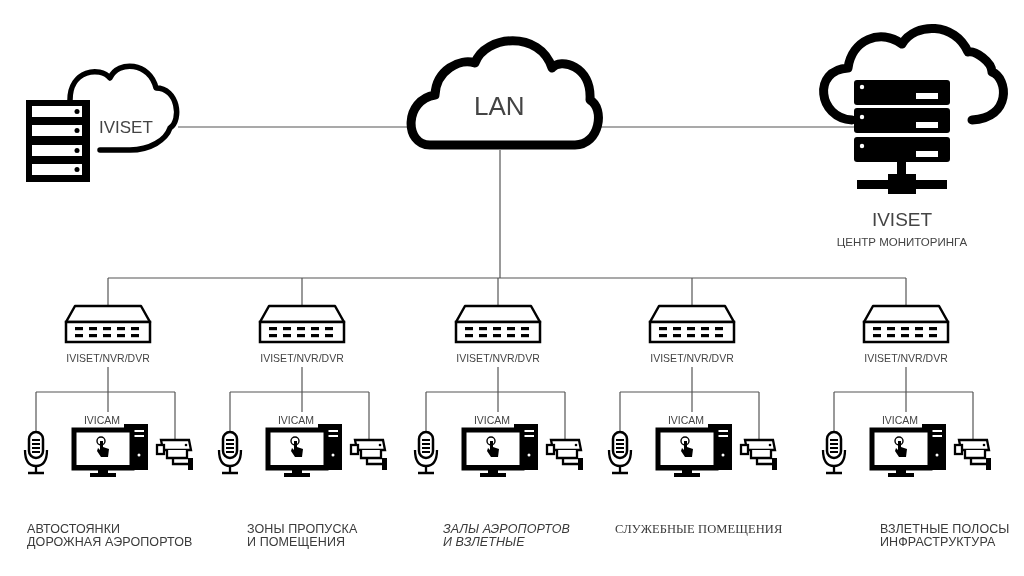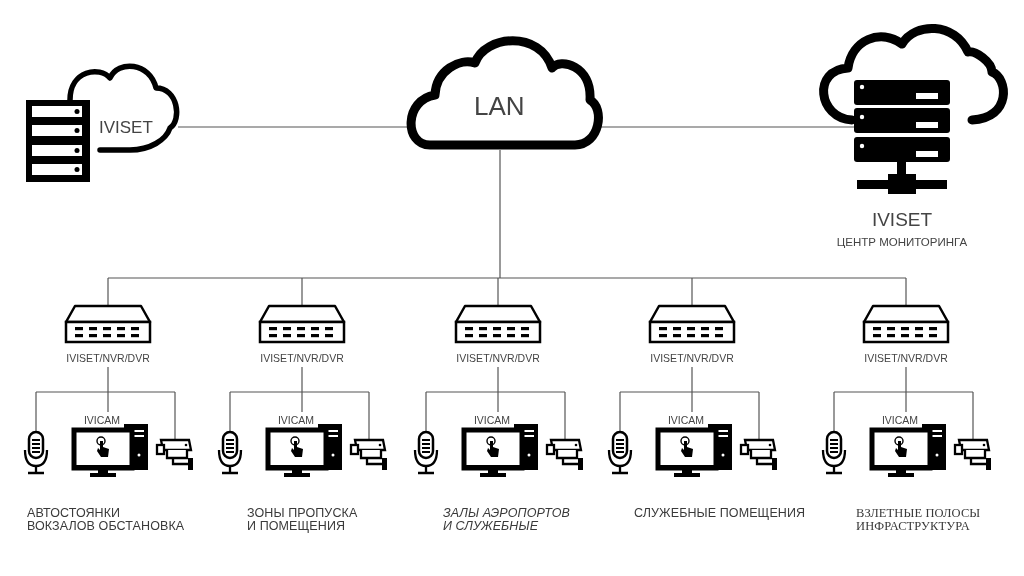--- a/index.html
+++ b/index.html
@@ -1,20 +1,20 @@
 <!DOCTYPE html>
 <html><head>
 <meta charset="utf-8">
 <style>
   html, body { margin:0; padding:0; background:#ffffff; }
   body { width:1024px; height:576px; position:relative; overflow:hidden; font-family:"Liberation Sans", sans-serif; }
   svg#diagram { position:absolute; left:0; top:0; }
   .lbl { font-family:"Liberation Sans", sans-serif; fill:#444444; }
   .line { stroke:#555555; stroke-width:1.2; fill:none; }
-  .caption { position:absolute; font-family:"Liberation Sans", sans-serif; font-size:12.5px; line-height:13px; color:#3a3a3a; letter-spacing:0.1px; white-space:nowrap; }
+  .caption { position:absolute; font-family:"Liberation Sans", sans-serif; font-size:12.5px; line-height:13px; color:#3a3a3a; letter-spacing:0.1px; white-space:nowrap;margin-top:16px; }
 </style>
 </head>
 <body>
 
 <svg id="diagram" width="1024" height="576" viewBox="0 0 1024 576">
 
   <line class="line" x1="178" y1="127" x2="412" y2="127"></line>
   <line class="line" x1="592" y1="127" x2="856" y2="127"></line>
   <line class="line" x1="500" y1="150" x2="500" y2="278"></line>
   <line class="line" x1="108" y1="278" x2="906" y2="278"></line>
@@ -325,30 +325,30 @@
           <path d="M971 458 L971 464 L987 464" fill="none" stroke="#000" stroke-width="2.3"></path>
           <rect x="986" y="458" width="5" height="12" fill="#000"></rect>
         </g>
       </g>
     </g>
 </svg>
 
 <div id="captions">
     <div class="caption" style="left: 27px; top: 507px;">
       <div>АВТОСТОЯНКИ</div>
-      <div>ВОКЗАЛОВ ОБСТАНОВКА</div>
+      <div>ДОРОЖНАЯ АЭРОПОРТОВ</div>
     </div>
     <div class="caption" style="left: 247px; top: 507px;">
       <div>ЗОНЫ ПРОПУСКА</div>
       <div>И ПОМЕЩЕНИЯ</div>
     </div>
     <div class="caption" style="left: 443px; top: 507px; font-style: italic;">
       <div>ЗАЛЫ АЭРОПОРТОВ</div>
-      <div>И СЛУЖЕБНЫЕ</div>
-    </div>
-    <div class="caption" style="left: 634px; top: 507px;">
+      <div>И ВЗЛЕТНЫЕ</div>
+    </div>
+    <div class="caption" style="left: 615px; top: 507px; font-family: Liberation Serif, serif;">
       <div>СЛУЖЕБНЫЕ ПОМЕЩЕНИЯ</div>
     </div>
-    <div class="caption" style="left: 856px; top: 507px; font-family: Liberation Serif, serif;">
+    <div class="caption" style="left: 880px; top: 507px;">
       <div>ВЗЛЕТНЫЕ ПОЛОСЫ</div>
       <div>ИНФРАСТРУКТУРА</div>
     </div>
   </div>
 
 </body></html>

